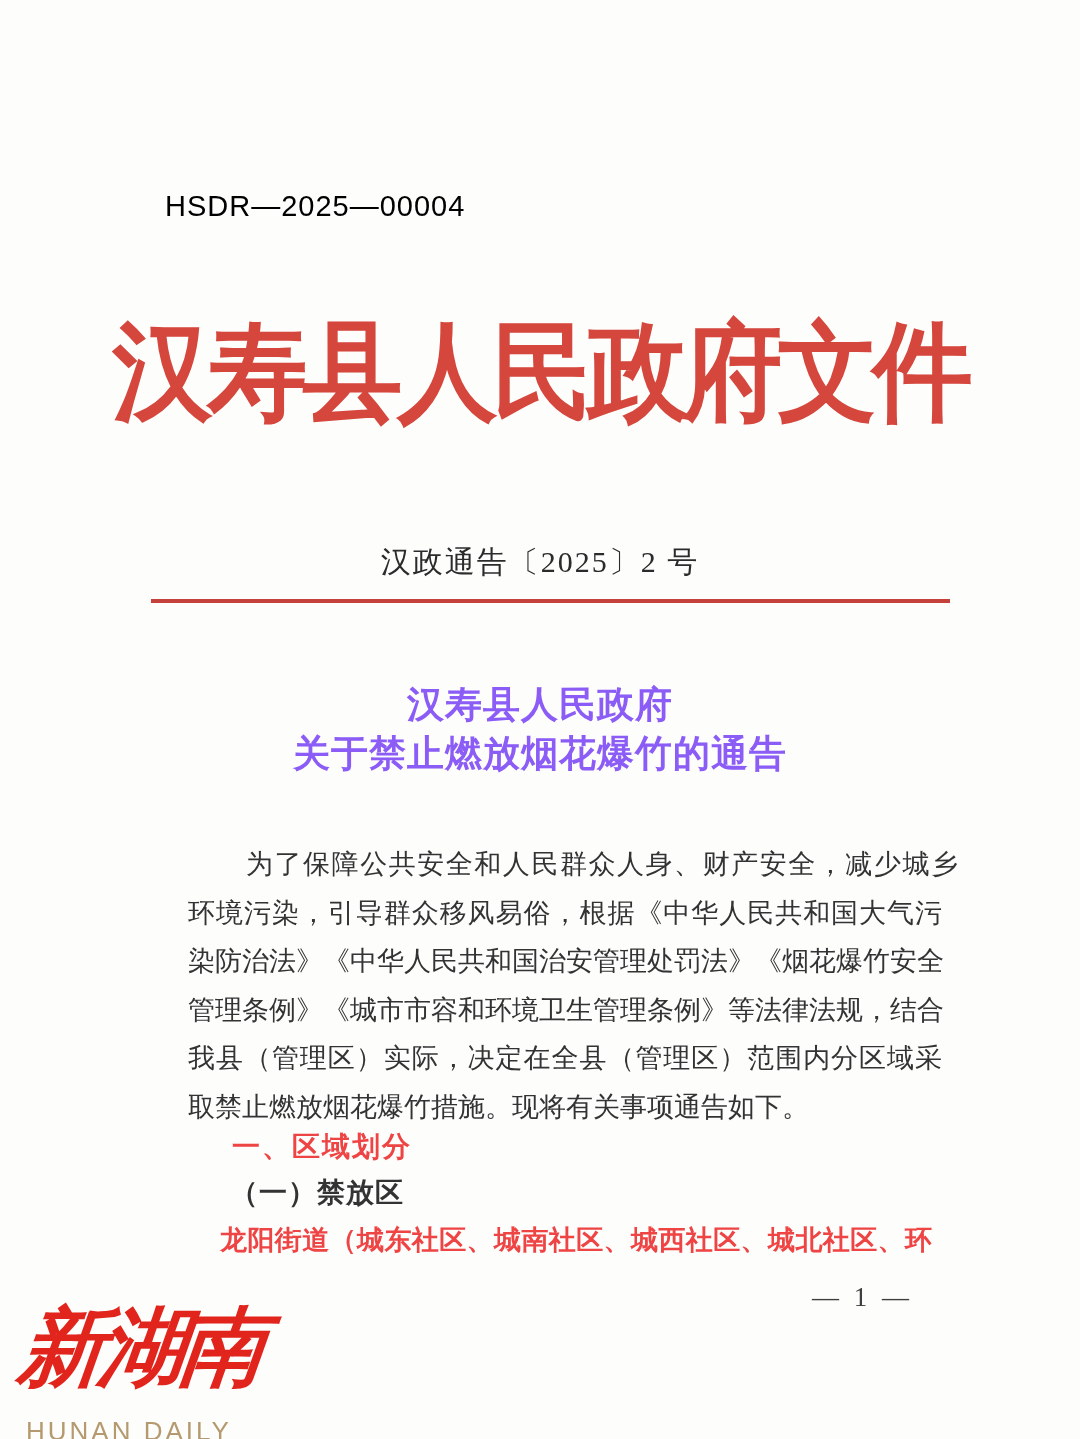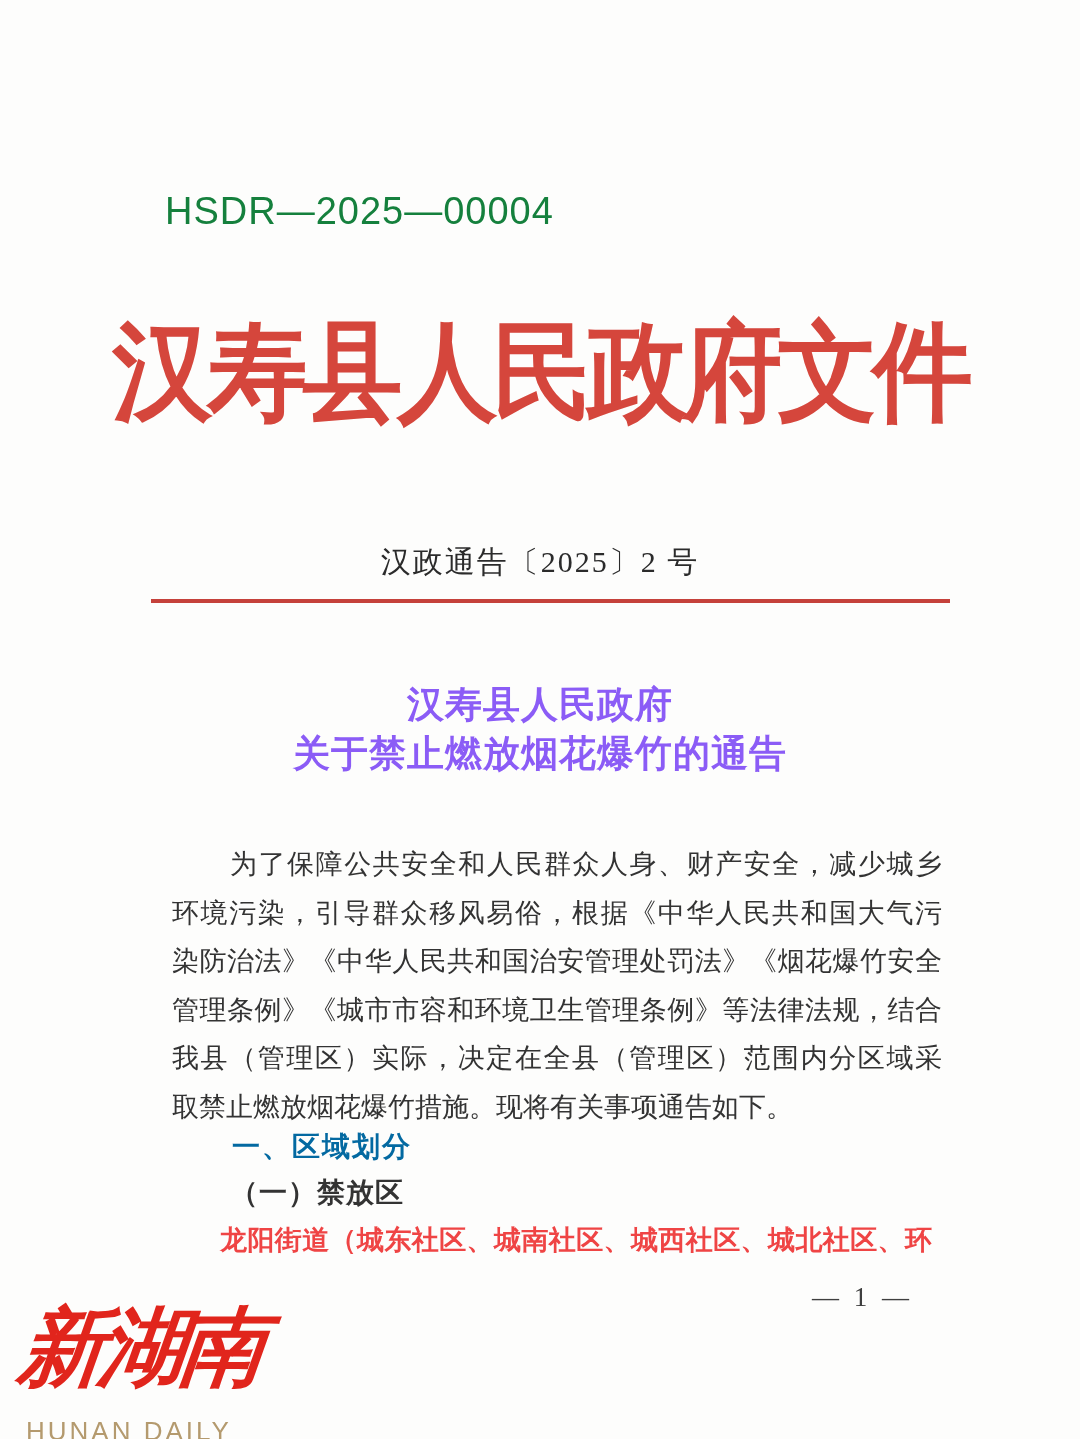--- a/index.html
+++ b/index.html
@@ -11,22 +11,22 @@
     background: #fdfdfc;
     overflow: hidden;
     font-family: "Liberation Serif", serif;
     color: #2f2f2f;
   }
   .doc-code {
     position: absolute;
     left: 165px;
     top: 190px;
     font-family: "Liberation Sans", sans-serif;
-    font-size: 38px;
-    color: #15803d;
+    font-size: 29px;
+    color: #000000;
     letter-spacing: 1px;
   }
   .masthead {
     position: absolute;
     left: 0;
     right: 0;
     top: 298px;
     text-align: center;
     font-size: 100px;
     line-height: 140px;
@@ -75,31 +75,32 @@
     font-size: 27px;
     color: #333333;
     line-height: 48.5px;
   }
   .body-line {
     text-align: justify;
     text-align-last: justify;
     white-space: nowrap;
     height: 48.5px;
     overflow: visible;
+    margin-left: 16px;
   }
   .body-line.first { padding-left: 58px; width: 712px; }
   .body-line.last  { text-align-last: left; }
   .section-heading {
     position: absolute;
     left: 232px;
     top: 1128px;
     font-family: "Liberation Sans", sans-serif;
     font-size: 28px;
     font-weight: 700;
-    color: #0369a1;
+    color: #ef4444;
     letter-spacing: 2px;
   }
   .subsection-heading {
     position: absolute;
     left: 230px;
     top: 1174px;
     font-size: 28px;
     color: #333333;
     letter-spacing: 1px;
     font-weight: bold;

